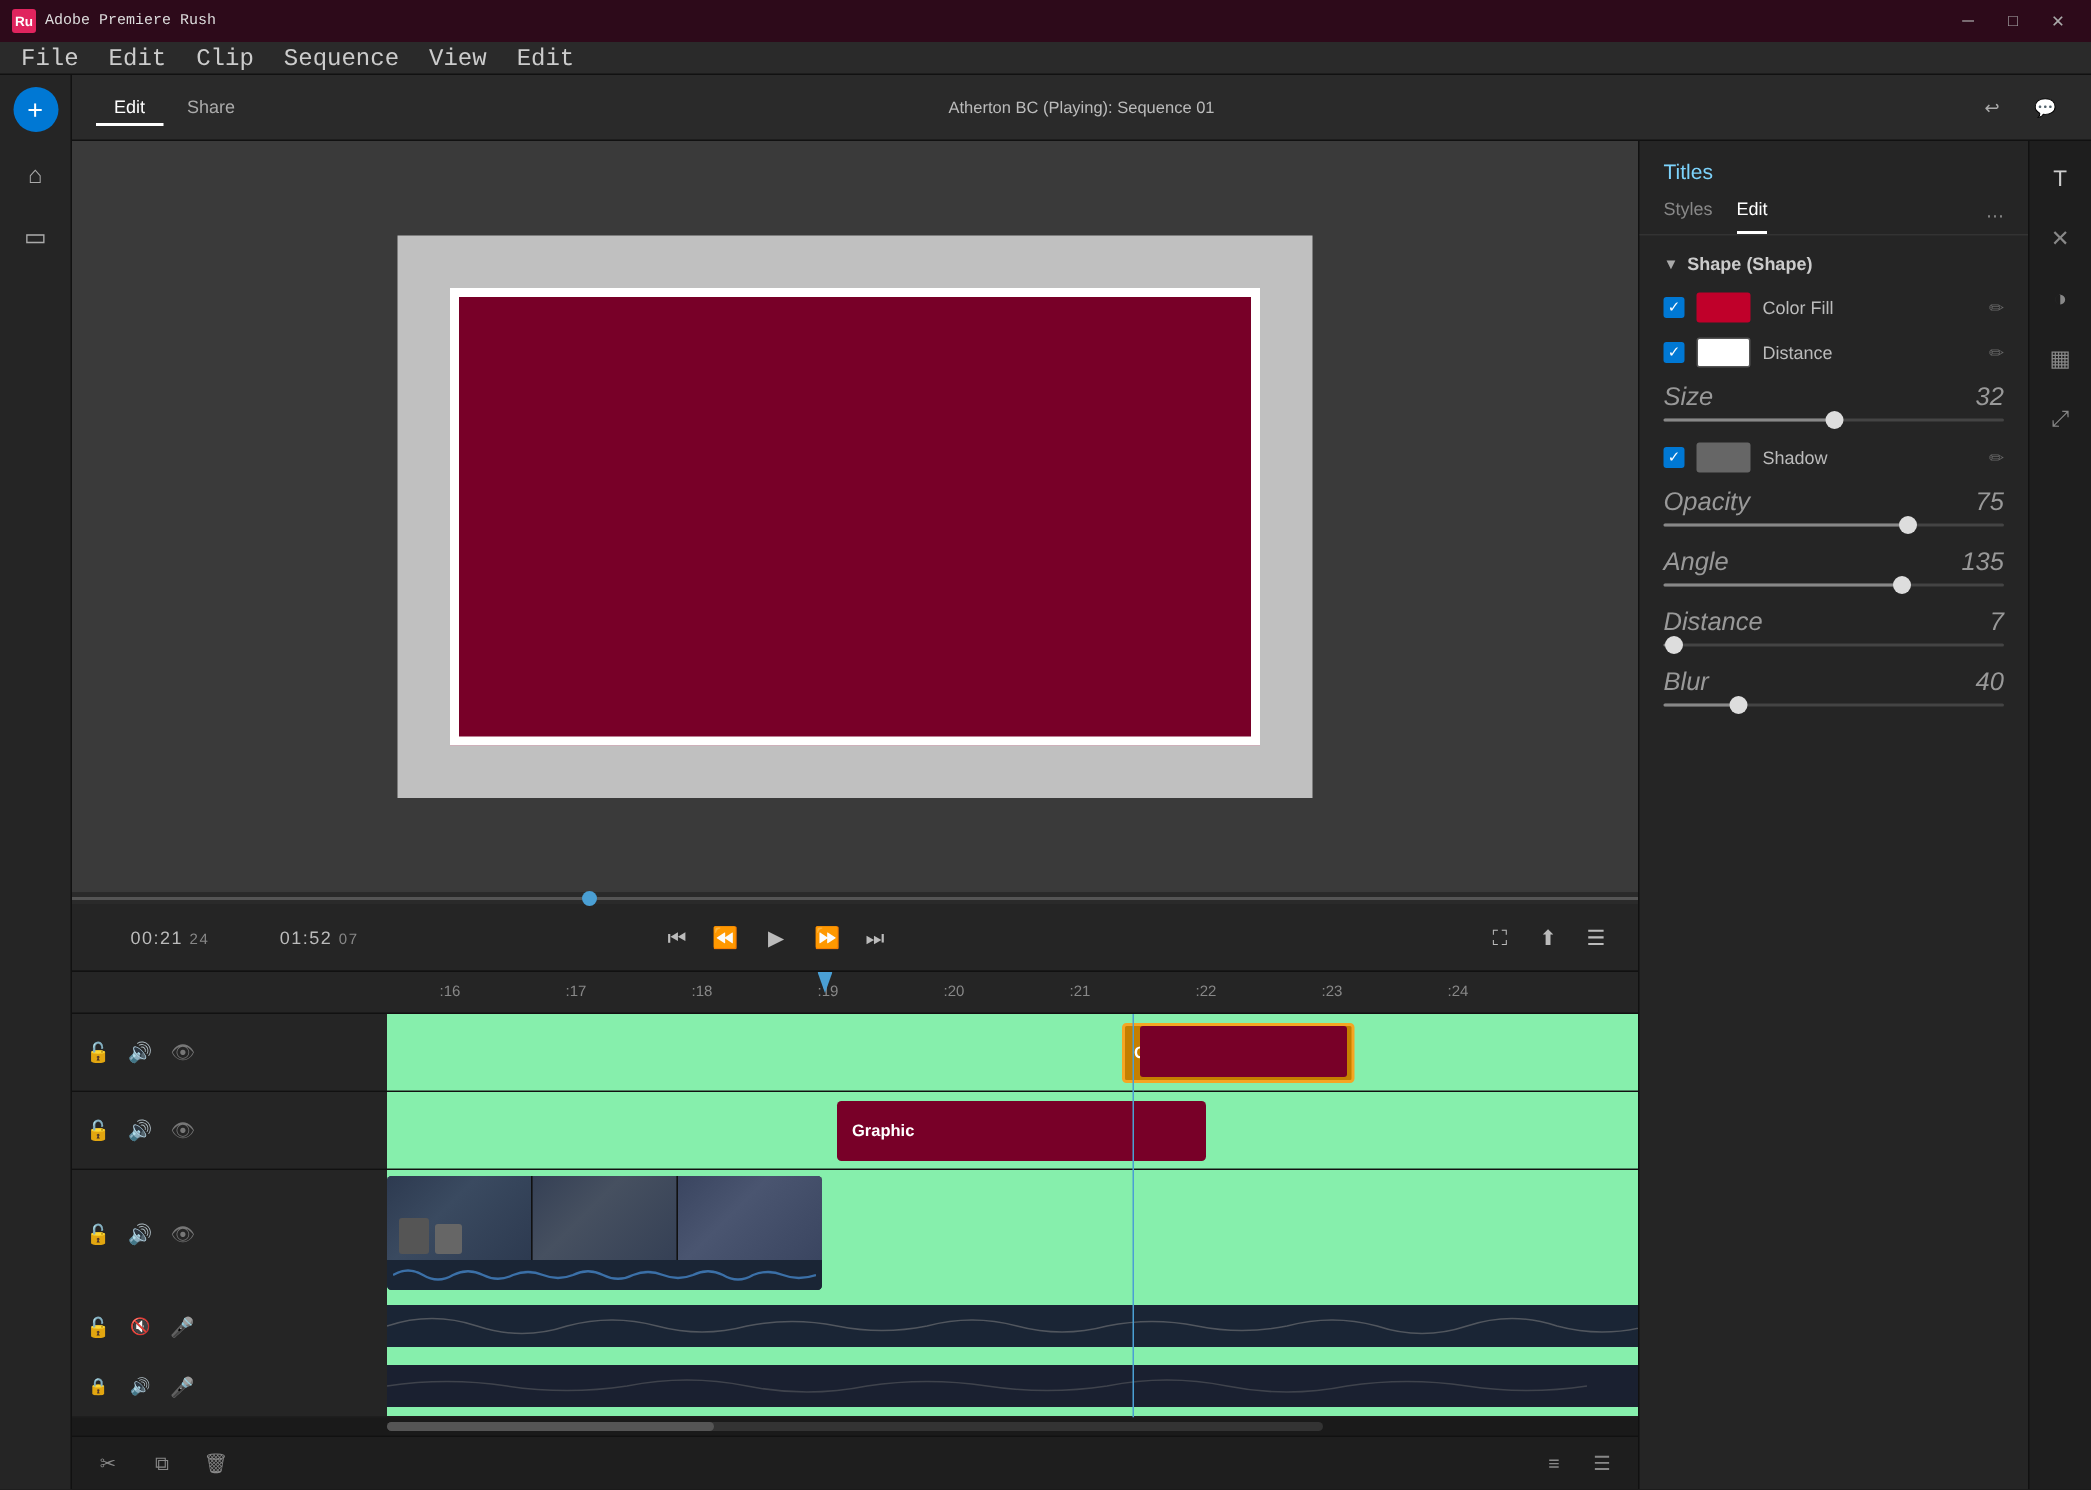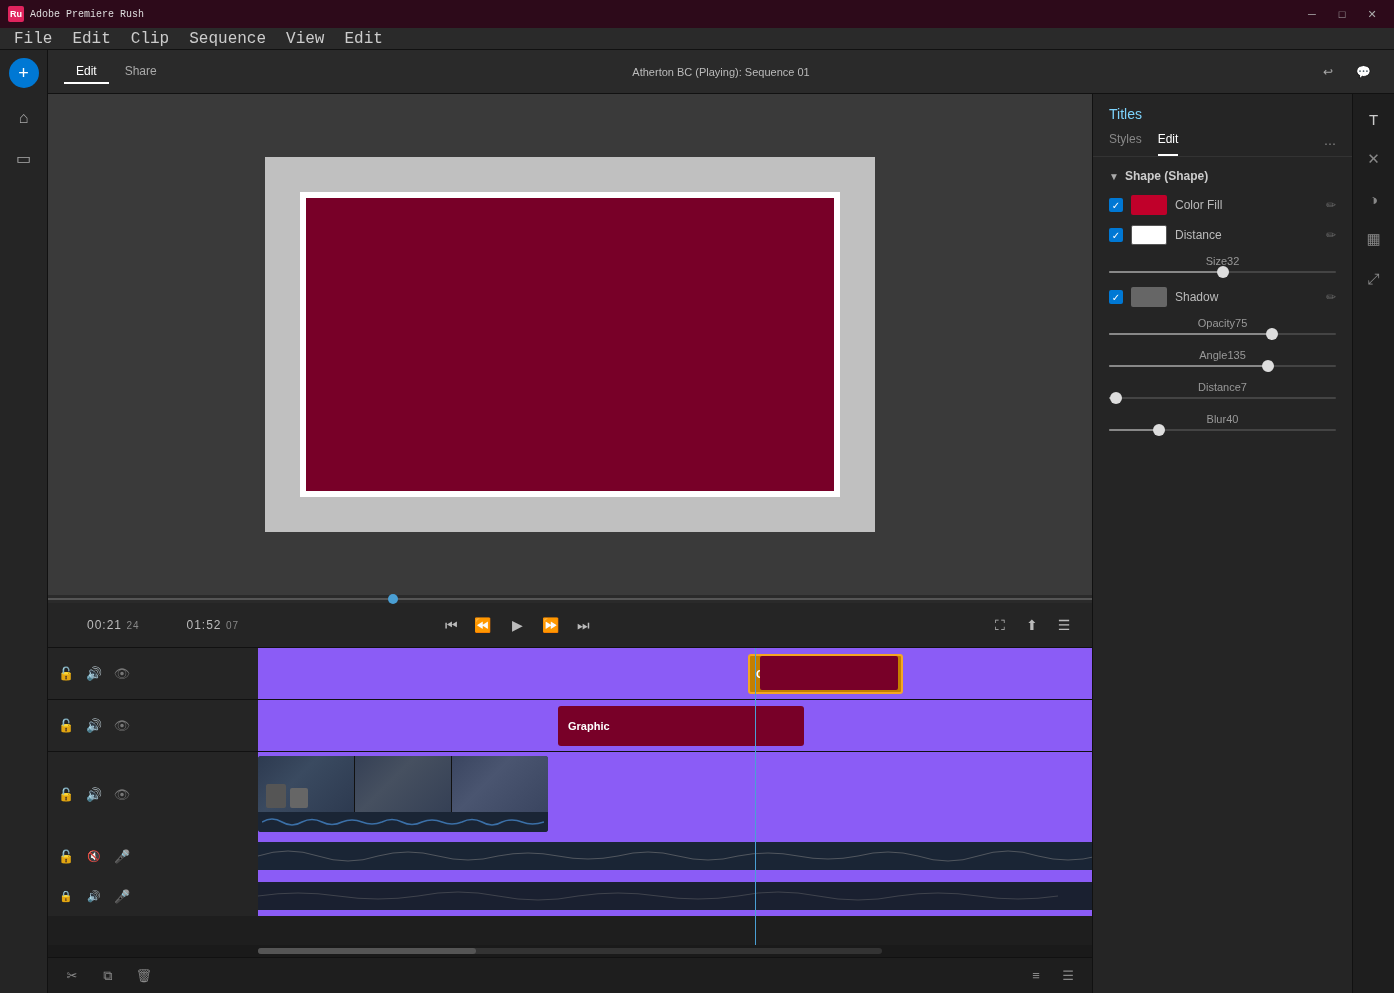--- a/index.html
+++ b/index.html
@@ -62,21 +62,21 @@
     .timeline-area { height: 310px; background: #1e1e1e; border-top: 1px solid #111; display: flex; flex-direction: column; }
     .timeline-ruler { height: 28px; background: #252525; display: flex; align-items: center; padding-left: 210px; position: relative; border-bottom: 1px solid #111; overflow: hidden; }
     .ruler-marks { display: flex; align-items: center; gap: 0; font-size: 10px; color: #888; width: 100%; }
     .ruler-mark { width: 84px; text-align: center; flex-shrink: 0; }
     .playhead-head { position: absolute; left: 705px; top: 0; width: 10px; height: 14px; background: #4a9fd4; clip-path: polygon(0 0, 100% 0, 50% 100%); }
 
     .timeline-tracks { flex: 1; overflow-y: auto; position: relative; }
     .track-row { height: 52px; display: flex; border-bottom: 1px solid #111; position: relative; }
     .track-controls { width: 210px; background: #252525; display: flex; align-items: center; padding: 0 8px; gap: 8px; flex-shrink: 0; }
     .track-ctrl-btn { color: #777; cursor: pointer; font-size: 13px; width: 20px; height: 20px; display: flex; align-items: center; justify-content: center; }
-    .track-content { flex: 1; background: #8b5cf6; position: relative; overflow: hidden; }
+    .track-content { flex: 1; background: #86efac; position: relative; overflow: hidden; }
 
     
     .right-panel { width: 260px; background: #252525; border-left: 1px solid #111; display: flex; flex-direction: column; }
     .panel-header { padding: 12px 16px 0; border-bottom: 1px solid #333; }
     .panel-title { font-size: 14px; color: #7dd3fc; margin-bottom: 10px; }
     .panel-tabs { display: flex; gap: 16px; }
     .panel-tab { font-size: 12px; color: #888; padding-bottom: 8px; cursor: pointer; border-bottom: 2px solid transparent; }
     .panel-tab.active { color: #fff; border-bottom: 2px solid #fff; }
     .panel-more { margin-left: auto; color: #888; cursor: pointer; }
 
@@ -84,21 +84,21 @@
     .panel-content { flex: 1; overflow-y: auto; padding: 12px 16px; }
     .section-header { display: flex; align-items: center; gap: 6px; margin-bottom: 12px; color: #ccc; font-size: 12px; font-weight: 600; }
     .section-chevron { color: #aaa; font-size: 10px; }
     .prop-row { display: flex; align-items: center; gap: 8px; margin-bottom: 10px; }
     .prop-checkbox { width: 14px; height: 14px; background: #0078d4; border-radius: 2px; display: flex; align-items: center; justify-content: center; flex-shrink: 0; }
     .prop-check { color: white; font-size: 10px; }
     .prop-swatch { width: 36px; height: 20px; border-radius: 2px; flex-shrink: 0; }
     .prop-label { flex: 1; color: #bbb; }
     .prop-edit-icon { color: #666; cursor: pointer; font-size: 12px; }
     .slider-row { margin-bottom: 14px; }
-    .slider-label { display: flex; justify-content: center; color: #999; margin-bottom: 4px; font-size: 11px; }
+    .slider-label { display: flex; justify-content: space-between; color: #999; margin-bottom: 4px; font-size: 17px; font-style: italic; }
     .slider-track { height: 2px; background: #444; border-radius: 1px; position: relative; }
     .slider-fill { height: 100%; background: #888; border-radius: 1px; }
     .slider-thumb { width: 12px; height: 12px; background: #ddd; border-radius: 50%; position: absolute; top: 50%; transform: translate(-50%, -50%); }
 
     
     .far-right { width: 42px; background: #1e1e1e; display: flex; flex-direction: column; align-items: center; padding: 8px 0; gap: 6px; border-left: 1px solid #111; }
     .far-right-icon { width: 34px; height: 34px; display: flex; align-items: center; justify-content: center; color: #888; font-size: 15px; cursor: pointer; border-radius: 4px; }
 
     
     .bottom-toolbar { height: 36px; background: #1e1e1e; border-top: 1px solid #111; display: flex; align-items: center; padding: 0 12px; gap: 12px; }
@@ -186,20 +186,34 @@
           </div>
           <div class="transport-right">
             <div class="transport-btn">⛶</div>
             <div class="transport-btn">⬆</div>
             <div class="transport-btn">☰</div>
           </div>
         </div>
 
         <div class="timeline-area">
 
+          <div class="timeline-ruler">
+            <div class="ruler-marks">
+              <div class="ruler-mark">:16</div>
+              <div class="ruler-mark">:17</div>
+              <div class="ruler-mark">:18</div>
+              <div class="ruler-mark">:19</div>
+              <div class="ruler-mark">:20</div>
+              <div class="ruler-mark">:21</div>
+              <div class="ruler-mark">:22</div>
+              <div class="ruler-mark">:23</div>
+              <div class="ruler-mark">:24</div>
+            </div>
+            <div class="playhead-head" style="left: 497px;"></div>
+          </div>
 
           <div class="timeline-tracks" style="position:relative;">
 
             <div style="position:absolute; left: 707px; top:0; bottom:0; width:1px; background:#4a9fd4; z-index:20; pointer-events:none;"></div>
 
             <div class="track-row" style="height:52px;">
               <div class="track-controls">
                 <div class="track-ctrl-btn">🔓</div>
                 <div class="track-ctrl-btn">🔊</div>
                 <div class="track-ctrl-btn">👁</div>

